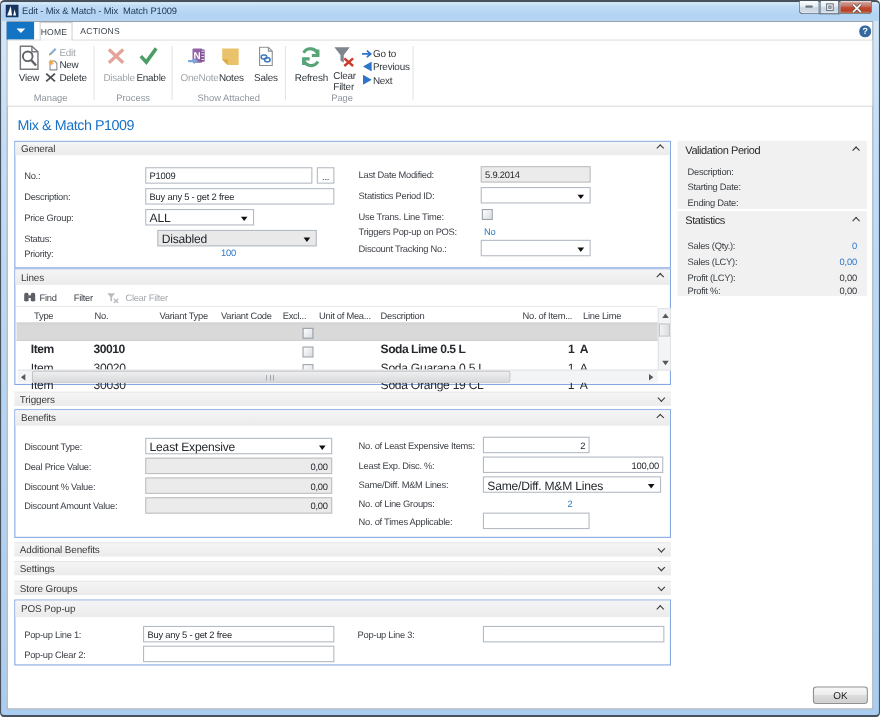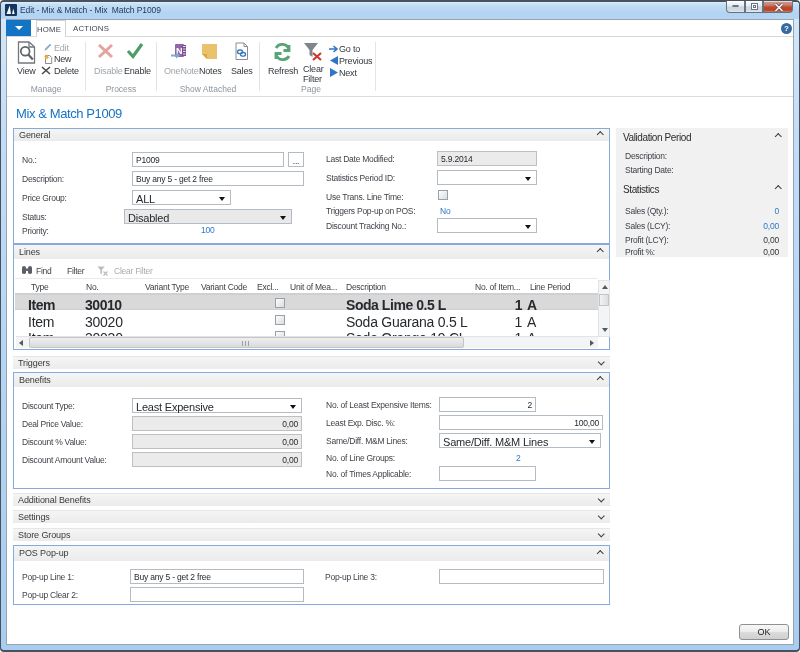--- a/index.html
+++ b/index.html
@@ -67,21 +67,21 @@
 .dd.gray { background:#e9e9e9; }
 .dd i { position:absolute; right:5px; top:5.5px; width:0; height:0;
   border-left:3px solid transparent; border-right:3px solid transparent; border-top:4px solid #111; }
 .blue { color:#2e78c8; }
 .cb { position:absolute; width:10px; height:10px; border:1px solid #9aa0a8;
   background:linear-gradient(135deg,#fdfdfd,#d9dde1); }
 
 .ghead { position:absolute; top:282px; font-size:8.5px; color:#3a3e44; letter-spacing:-0.25px; }
 #gheadline { position:absolute; left:15px; top:293px; width:583px; height:1px; background:#cdd1d5; }
 .grow.sel { position:absolute; left:15px; width:583px; height:16px; background:#d9d9d9; border-top:1px solid #cfcfcf; border-bottom:1px solid #cfcfcf; }
-.gcell { position:absolute; font-size:14px; color:#26292e; letter-spacing:-0.25px; }
+.gcell { position:absolute; font-size:11px; color:#26292e; letter-spacing:-0.25px;margin-top:15px; }
 .gcell.b { font-weight:bold; letter-spacing:-0.45px; }
 .gcb { left:275px; }
 .sbtn { position:absolute; background:transparent; }
 #vsb { position:absolute; left:598px; top:280px; width:12px; height:57px; background:#f3f4f5; border:1px solid #e2e3e4; }
 #vsb .sbtn { left:0; width:12px; height:12px; }
 #vthumb { position:absolute; left:0; top:13px; width:10px; height:12px;
   background:linear-gradient(90deg,#f2f3f4,#dcdedf); border:1px solid #c2c4c6; }
 #hsb { position:absolute; left:16px; top:336px; width:582px; height:12px; background:#f3f4f5; border-top:1px solid #e2e3e4; }
 #hsb .sbtn { width:12px; height:12px; }
 #hthumb { position:absolute; left:13px; top:0; width:435px; height:11px;
@@ -243,21 +243,21 @@
   <div class="hdr">General<span class="chev up" style="top:3px"></span></div>
  </div>
  <div class="lbl" style="left:22px;top:155px">No.:</div>
  <div class="inp" style="left:132px;top:152px;width:152px">P1009</div>
  <div class="inp" style="left:288px;top:152px;width:16px;text-align:center;padding:0;line-height:17px">...</div>
  <div class="lbl" style="left:22px;top:174px">Description:</div>
  <div class="inp" style="left:132px;top:171px;width:172px">Buy any 5 - get 2 free</div>
  <div class="lbl" style="left:22px;top:193px">Price Group:</div>
  <div class="dd" style="left:132px;top:190px;width:99px">ALL<i></i></div>
  <div class="lbl" style="left:22px;top:212px">Status:</div>
- <div class="dd gray" style="left:124px;top:209px;width:168px">Disabled<i></i></div>
+ <div class="dd gray" style="left:143px;top:209px;width:145px">Disabled<i></i></div>
  <div class="lbl" style="left:22px;top:226px">Priority:</div>
  <div class="lbl blue" style="left:201px;top:225px">100</div>
  <div class="lbl" style="left:326px;top:154px">Last Date Modified:</div>
  <div class="inp gray" style="left:437px;top:151px;width:100px">5.9.2014</div>
  <div class="lbl" style="left:326px;top:173px">Statistics Period ID:</div>
  <div class="dd" style="left:437px;top:170px;width:100px">
       <i></i>
     </div>
  <div class="lbl" style="left:326px;top:192px">Use Trans. Line Time:</div>
  <div class="cb" style="left:438px;top:190px"></div>
@@ -287,21 +287,21 @@
  </div>
  <div id="grid">
   <div class="ghead" style="left:31px">Type</div>
   <div class="ghead" style="left:86px">No.</div>
   <div class="ghead" style="left:145px">Variant Type</div>
   <div class="ghead" style="left:201px">Variant Code</div>
   <div class="ghead" style="left:257px">Excl...</div>
   <div class="ghead" style="left:290px">Unit of Mea...</div>
   <div class="ghead" style="left:346px">Description</div>
   <div class="ghead" style="left:475px">No. of Item...</div>
-  <div class="ghead" style="left:530px">Line Period</div>
+  <div class="ghead" style="left:530px">Line Lime</div>
   <div id="gheadline"></div>
   <div style="position:absolute;left:15px;top:278px;width:583px;height:1px;background:#e9e9e9"></div>
   <div class="grow sel" style="top:294px"></div>
   <div class="gcell b" style="left:28px;top:297px">Item</div>
   <div class="gcell b" style="left:85px;top:297px">30010</div>
   <div class="cb gcb" style="top:298px"></div>
   <div class="gcell b" style="left:346px;top:297px">Soda Lime 0.5 L</div>
   <div class="gcell b" style="left:480px;top:297px;width:42px;text-align:right">1</div>
   <div class="gcell b" style="left:527px;top:297px">A</div>
   <div class="gcell" style="left:28px;top:314px">Item</div>
@@ -378,21 +378,21 @@
  <div class="inp" style="left:439px;top:569px;width:165px"></div>
 </div>
 <div id="factboxes">
  <div class="fbox" style="top:128px;height:62px">
   <div class="t">Validation Period</div>
       <span class="chev up" style="top:6px"></span>
   <div class="frow" style="top:23px">Description:</div>
   <div class="frow" style="top:37px">Starting Date:</div>
   <div class="frow" style="top:51px">Ending Date:</div>
  </div>
- <div class="fbox" style="top:180px;height:77px">
+ <div class="fbox" style="top:192px;height:77px">
   <div class="t">Statistics</div>
       <span class="chev up" style="top:6px"></span>
   <div class="frow" style="top:26px">Sales (Qty.):</div>
       <div class="fval blue" style="top:26px">0</div>
   <div class="frow" style="top:41px">Sales (LCY):</div>
       <div class="fval blue" style="top:41px">0,00</div>
   <div class="frow" style="top:55px">Profit (LCY):</div>
       <div class="fval" style="top:55px;color:#33373c">0,00</div>
   <div class="frow" style="top:67px">Profit %:</div>
       <div class="fval" style="top:67px;color:#33373c">0,00</div>

